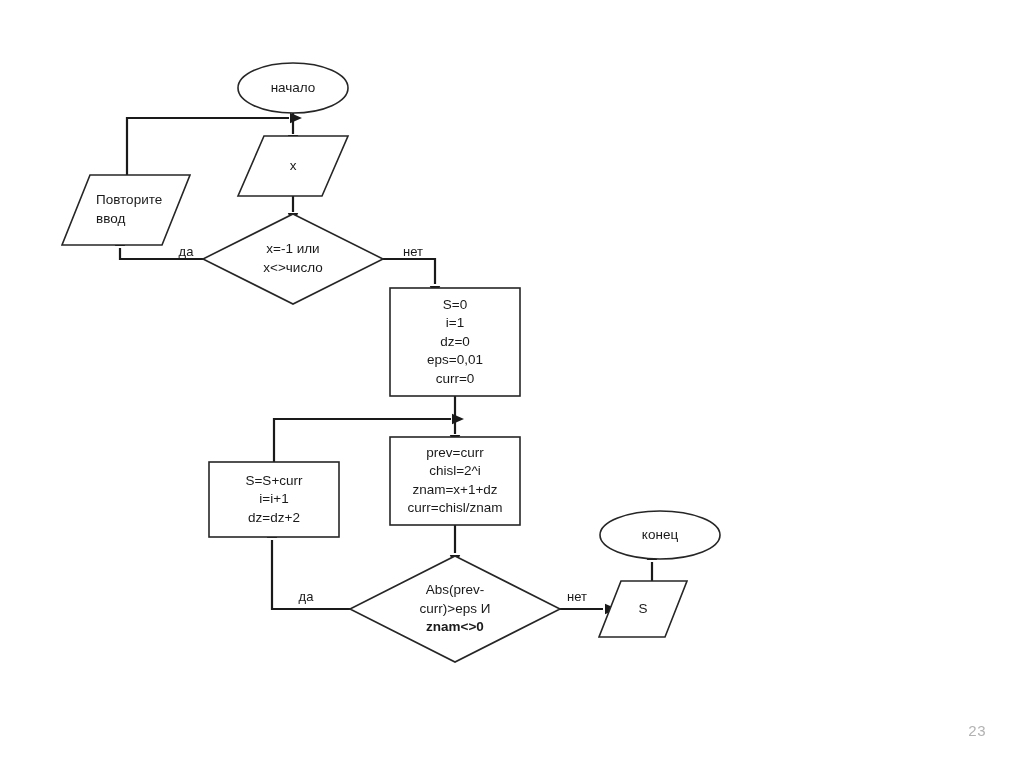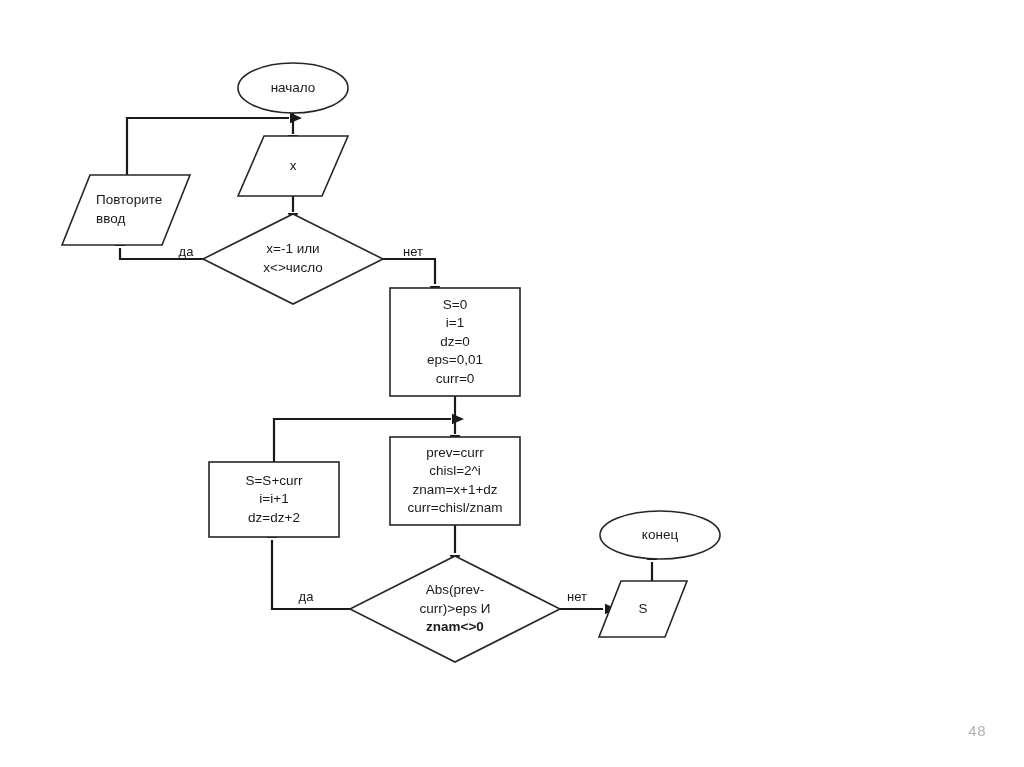--- a/index.html
+++ b/index.html
@@ -187,15 +187,15 @@
         </g>
       </g>
     <g id="label-layer">
         <text x="186" y="256" class="edge-label">да</text>
         <text x="413" y="256" class="edge-label">нет</text>
         <text x="306" y="601" class="edge-label">да</text>
         <text x="577" y="601" class="edge-label">нет</text>
       </g>
   </svg>
 
-  <div id="page-number">48</div>
+  <div id="page-number">23</div>
 
 </div>
 
 </body></html>

